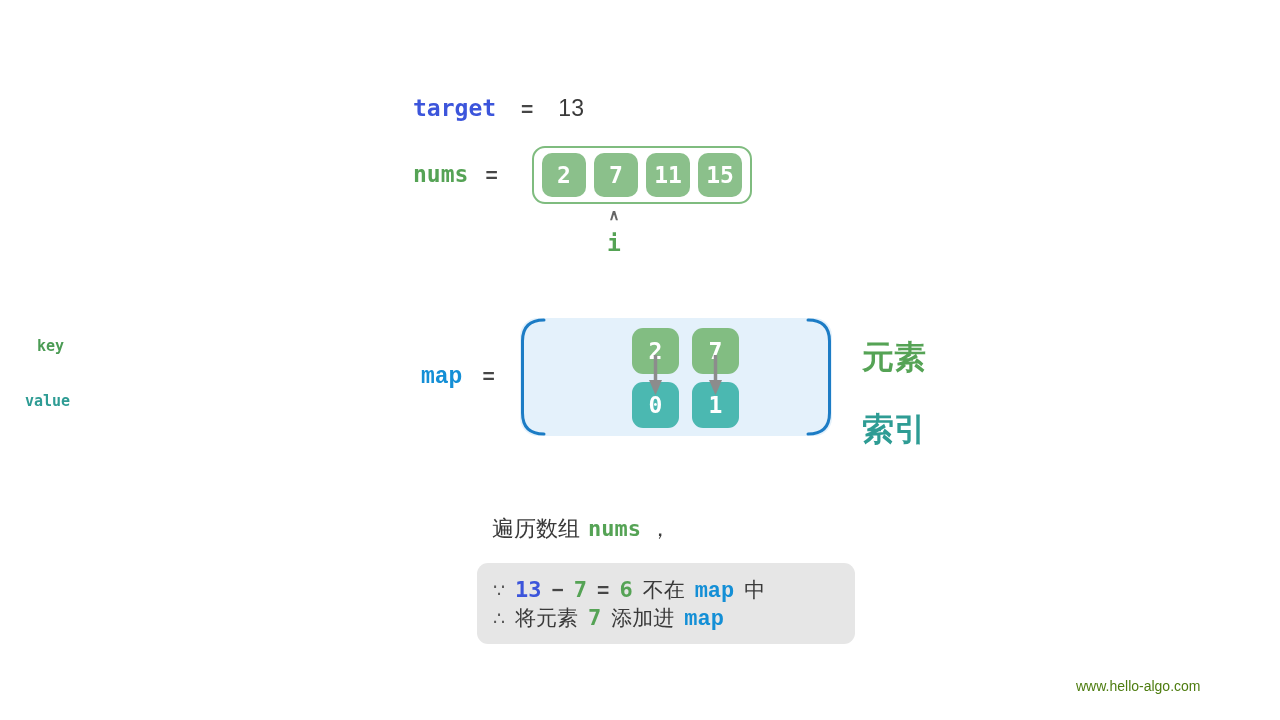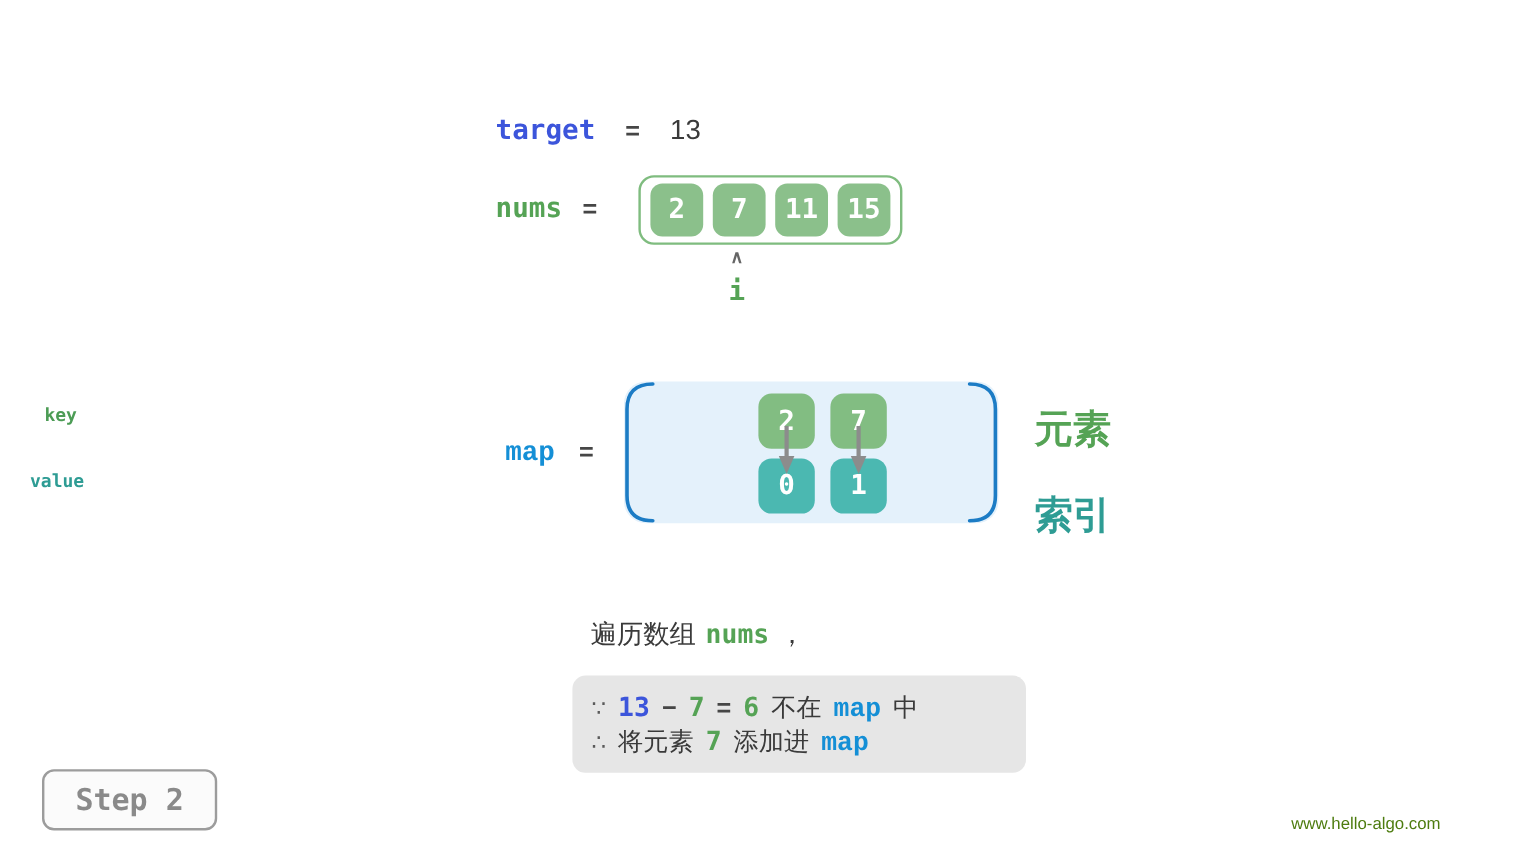--- a/index.html
+++ b/index.html
@@ -216,17 +216,16 @@
     </div>
     <div class="explain-line">
       <span class="sym c-dim">∴</span>
       <span class="c-dark">将元素</span>
       <span class="mono num c-green">7</span>
       <span class="c-dark">添加进</span>
       <span class="mono num c-azure">map</span>
     </div>
   </div>
 
-  <div class="abs step-badge mono">Step 2</div>
 
   <div class="abs watermark">www.hello-algo.com</div>
 
 </div>
 
 </body></html>

